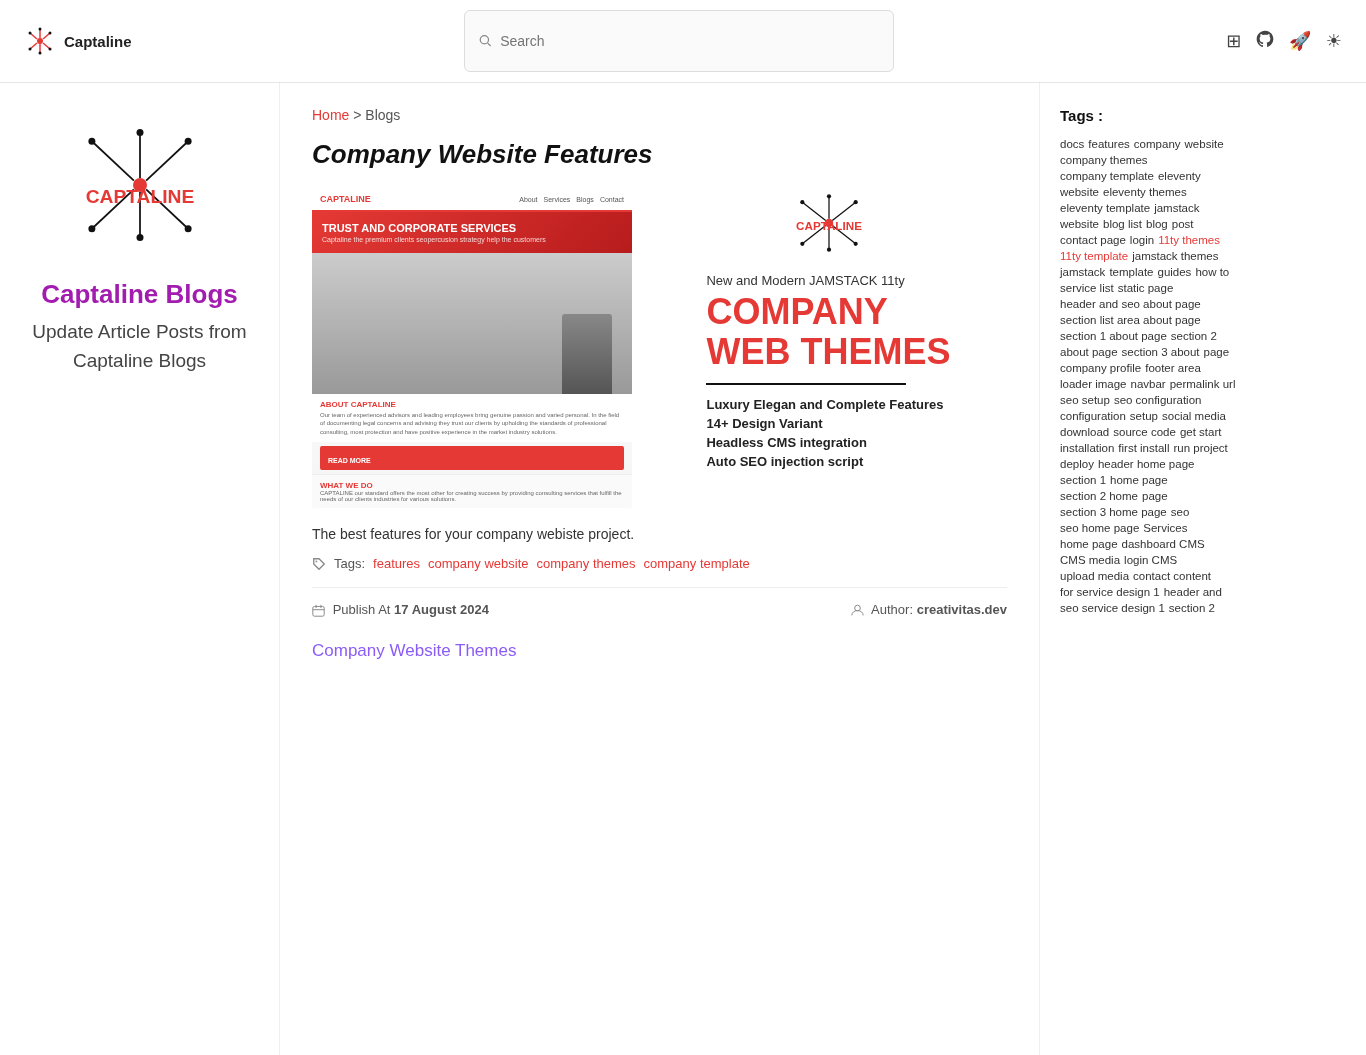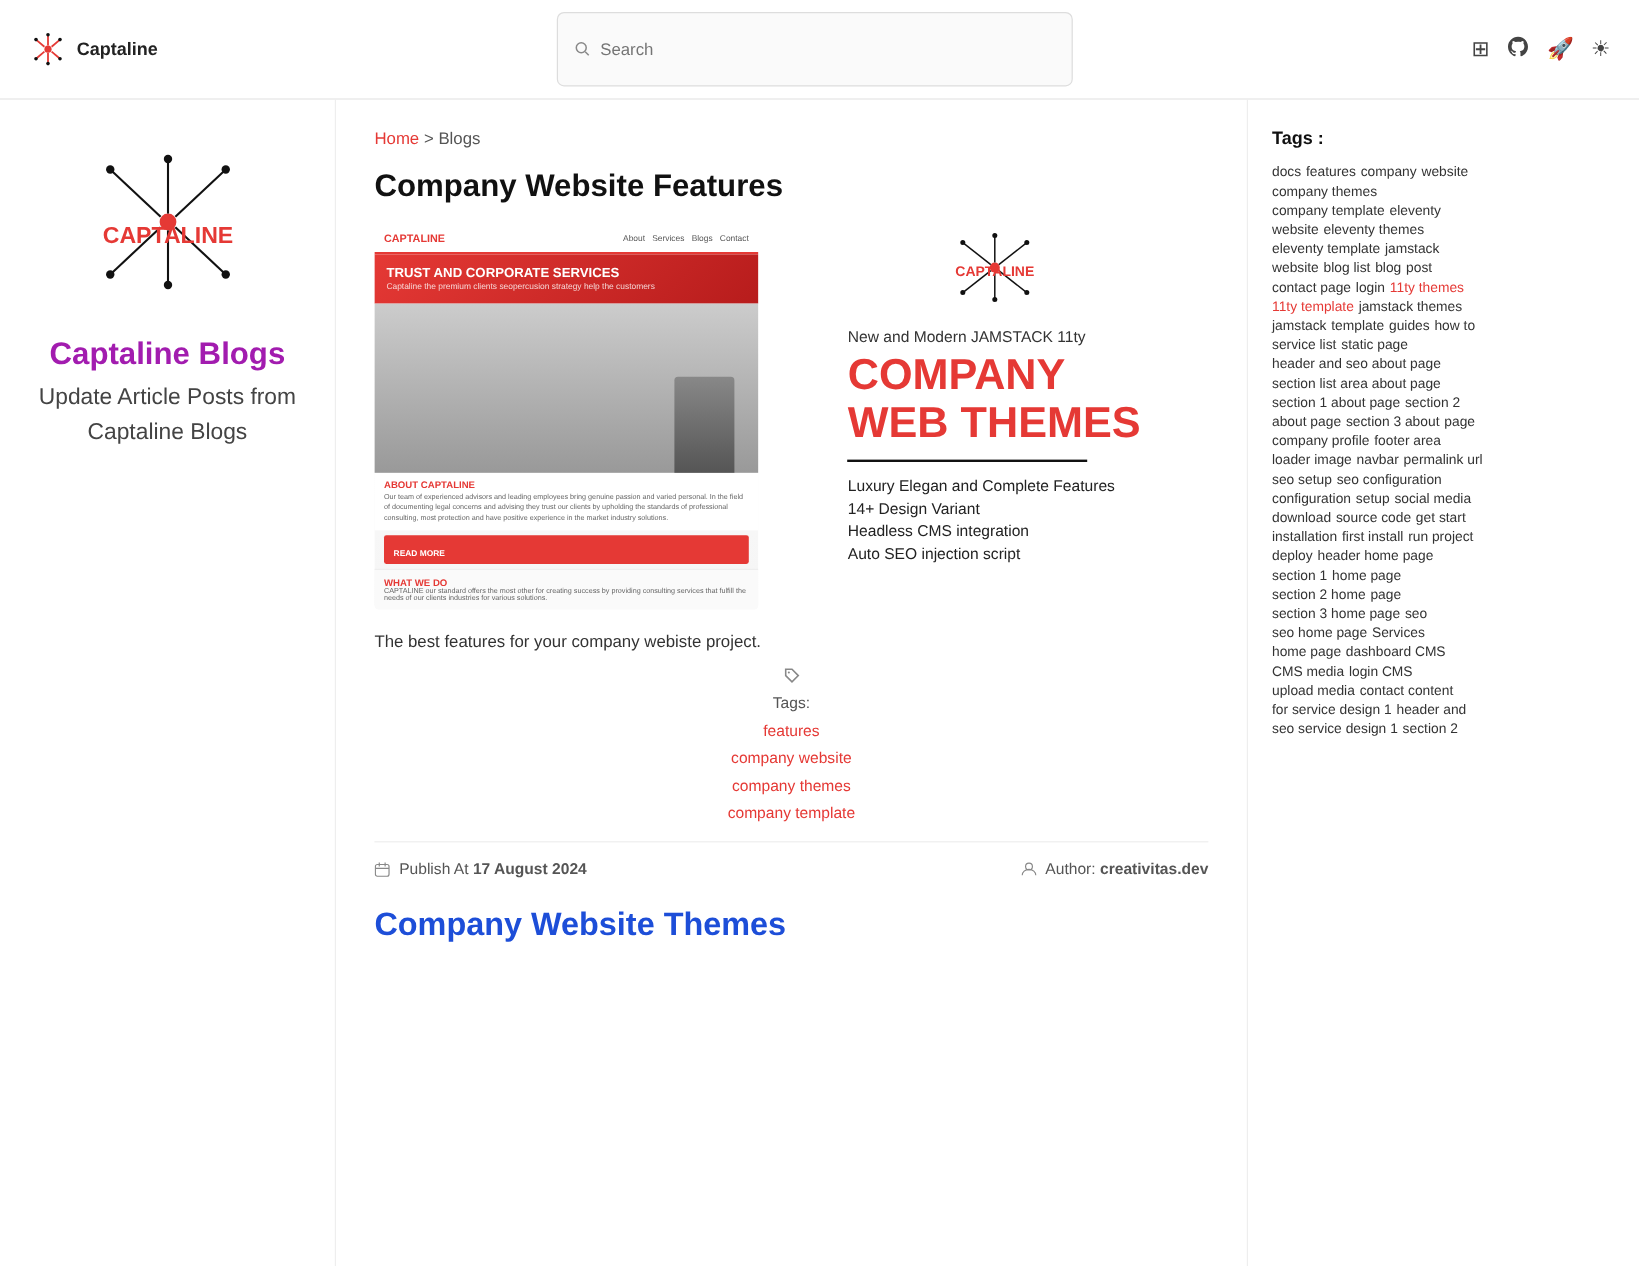--- a/index.html
+++ b/index.html
@@ -32,37 +32,37 @@
     }
     .sidebar-logo { display: flex; align-items: center; justify-content: center; margin-bottom: 24px; }
     .sidebar-logo svg { width: 180px; height: 140px; }
     .sidebar-title { font-size: 26px; font-weight: 800; color: #a21caf; text-align: center; margin-bottom: 8px; }
     .sidebar-subtitle { font-size: 19px; color: #444; text-align: center; line-height: 1.5; }
 
     
     .main-content { flex: 1; padding: 24px 32px; max-width: 760px; border-right: 1px solid #eee; }
     .breadcrumb { font-size: 14px; margin-bottom: 16px; color: #555; }
     .breadcrumb a { color: #e53935; text-decoration: none; }
-    .article-title { font-size: 26px; font-weight: 800; color: #111; margin-bottom: 18px; }
+    .article-title { font-size: 26px; font-weight: 800; color: #111; margin-bottom: 18px; font-style: italic; }
     .article-images { display: flex; gap: 18px; margin-bottom: 18px; align-items: flex-start; }
     .img-left { width: 320px; height: 320px; background: #f0f0f0; border-radius: 4px; overflow: hidden; position: relative; flex-shrink: 0; }
     .img-right { flex: 1; display: flex; flex-direction: column; align-items: center; }
     .captaline-logo-right { margin-bottom: 12px; }
     .captaline-logo-right svg { width: 100px; height: 70px; }
     .company-themes-text { text-align: left; }
     .company-themes-text .subtitle { font-size: 13px; color: #333; margin-bottom: 4px; }
     .company-themes-text h2 { font-size: 36px; font-weight: 900; color: #e53935; line-height: 1.1; margin-bottom: 10px; }
-    .company-themes-text ul { list-style: none; padding: 0; }
+    .company-themes-text ul { list-style: none; padding: 0; font-weight: bold; }
     .company-themes-text ul li { font-size: 13px; color: #222; margin-bottom: 3px; padding-left: 0; }
     .article-desc { font-size: 14px; color: #333; margin-bottom: 14px; }
-    .article-tags { display: flex; align-items: center; gap: 8px; margin-bottom: 16px; flex-wrap: wrap; flex-direction: column; }
+    .article-tags { display: flex; align-items: center; gap: 8px; margin-bottom: 16px; flex-wrap: wrap; }
     .article-tags .tag-label { color: #555; font-size: 13px; }
     .article-tags .tag { color: #e53935; font-size: 13px; text-decoration: none; cursor: pointer; }
     .article-meta { display: flex; justify-content: space-between; align-items: center; font-size: 13px; color: #555; border-top: 1px solid #eee; padding-top: 14px; margin-bottom: 24px; }
-    .next-article-title { font-size: 27px; font-weight: 700; color: #1d4ed8; margin-bottom: 4px; }
+    .next-article-title { font-size: 17px; font-weight: 400; color: #8b5cf6; margin-bottom: 4px; }
 
     
     .article-preview-inner {
       width: 100%; height: 100%;
       background: linear-gradient(180deg, #fff 0%, #f5f5f5 100%);
       display: flex; flex-direction: column;
     }
     .preview-header { background: #fff; border-bottom: 2px solid #e53935; padding: 6px 8px; display: flex; justify-content: space-between; align-items: center; font-size: 8px; gap: 4px; }
     .preview-header span { font-size: 7px; color: #555; }
     .preview-hero { background: linear-gradient(135deg, #e53935 0%, #b71c1c 100%); padding: 10px; }

